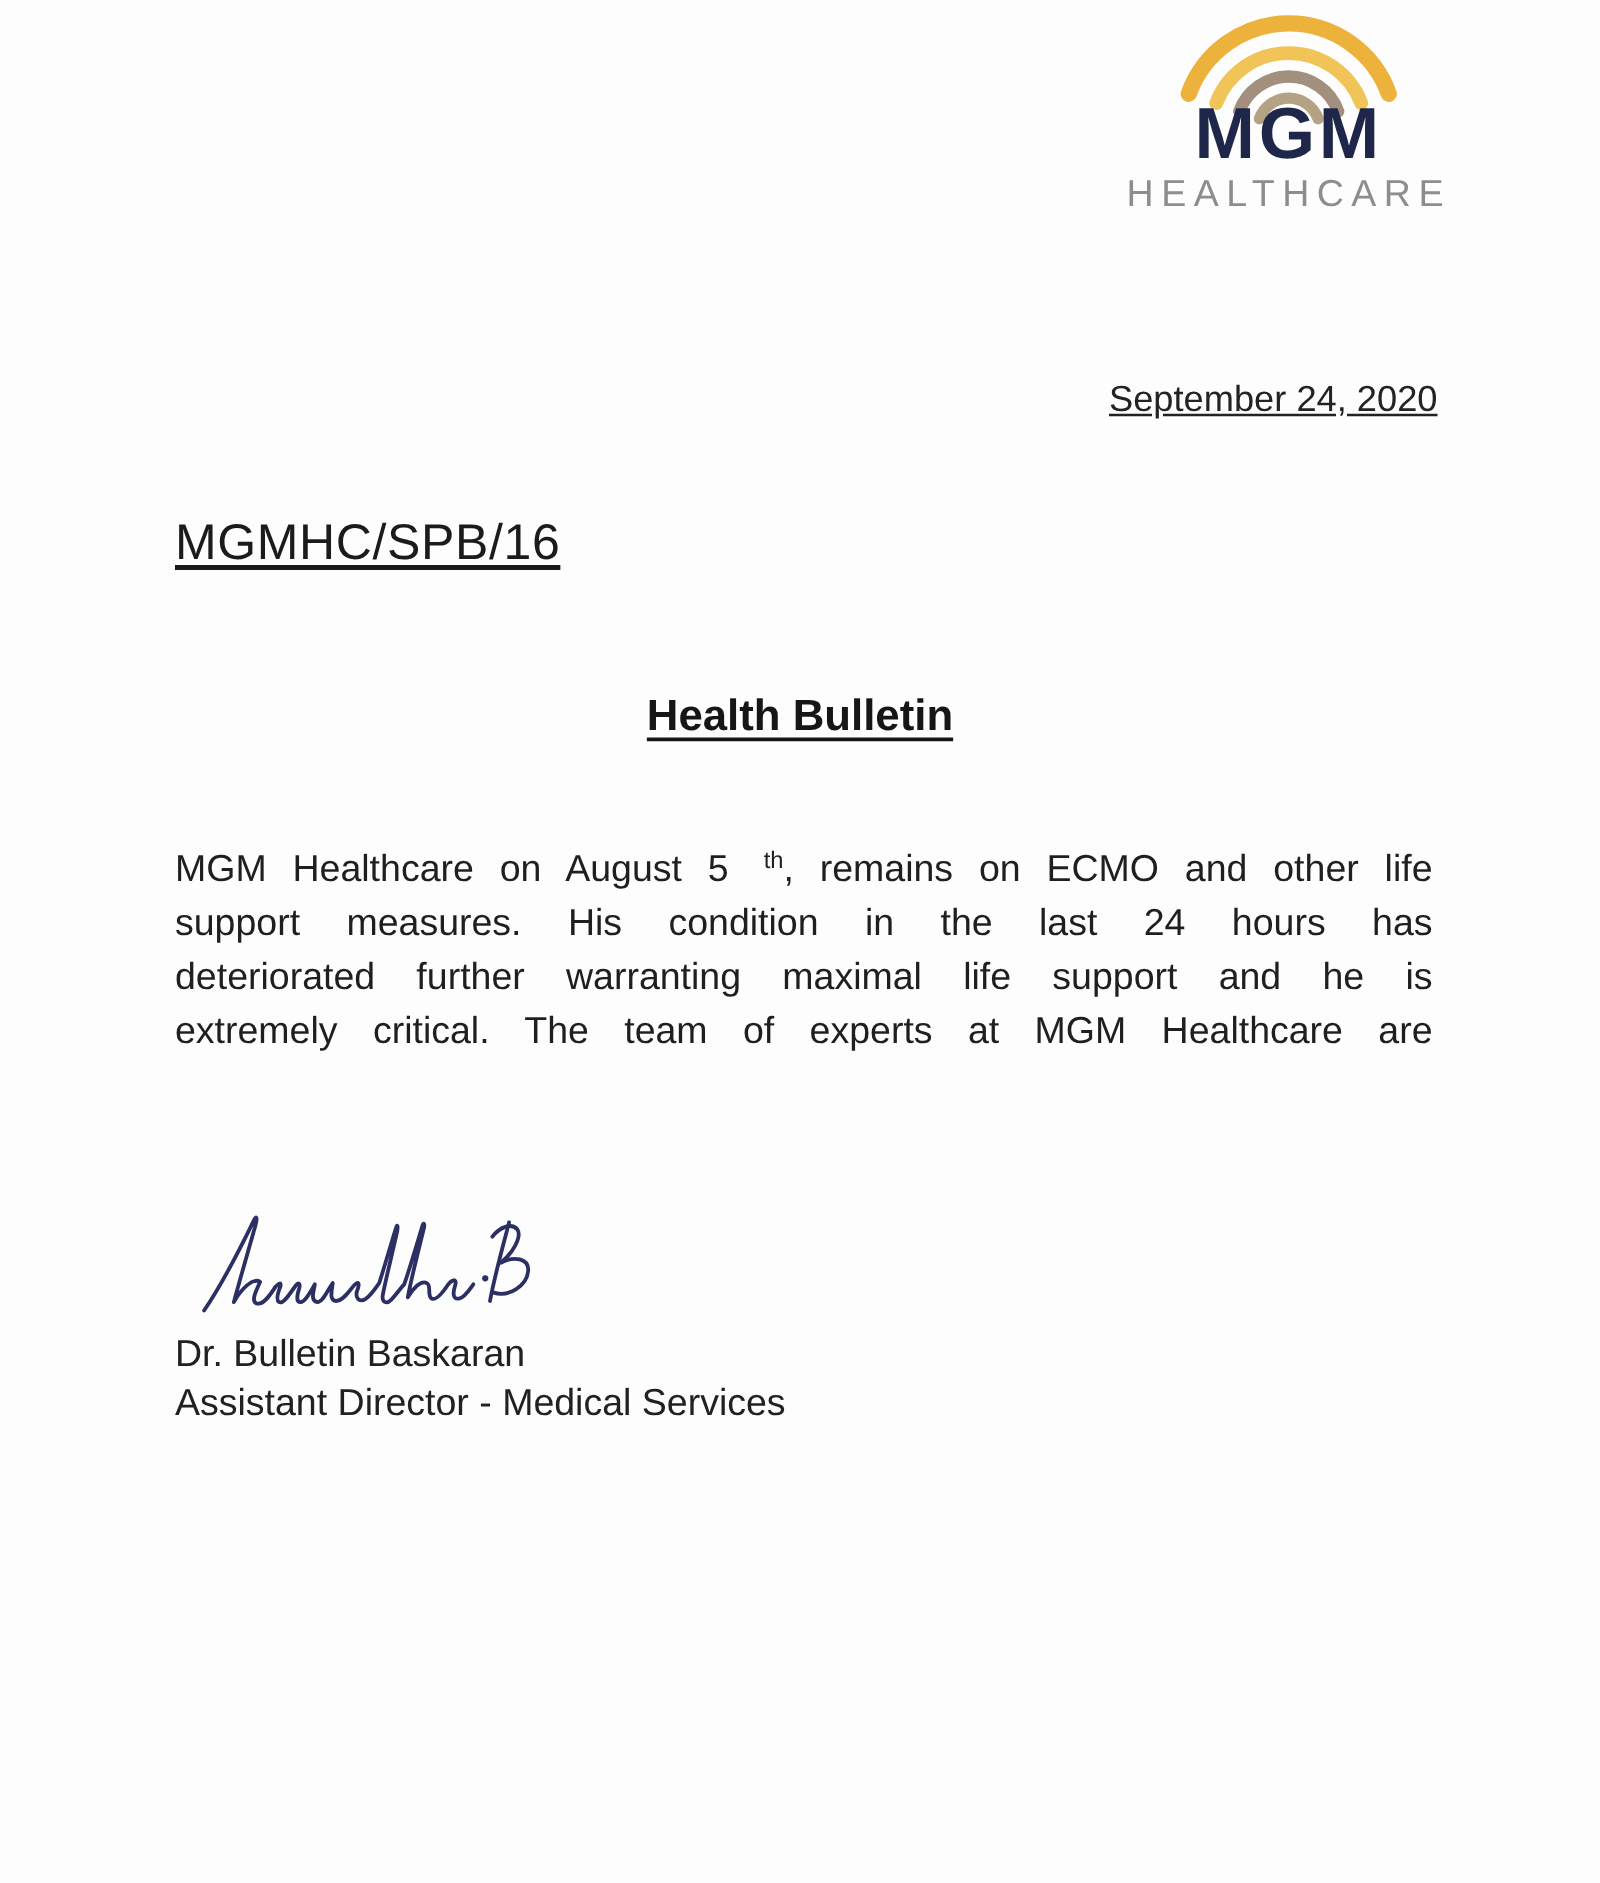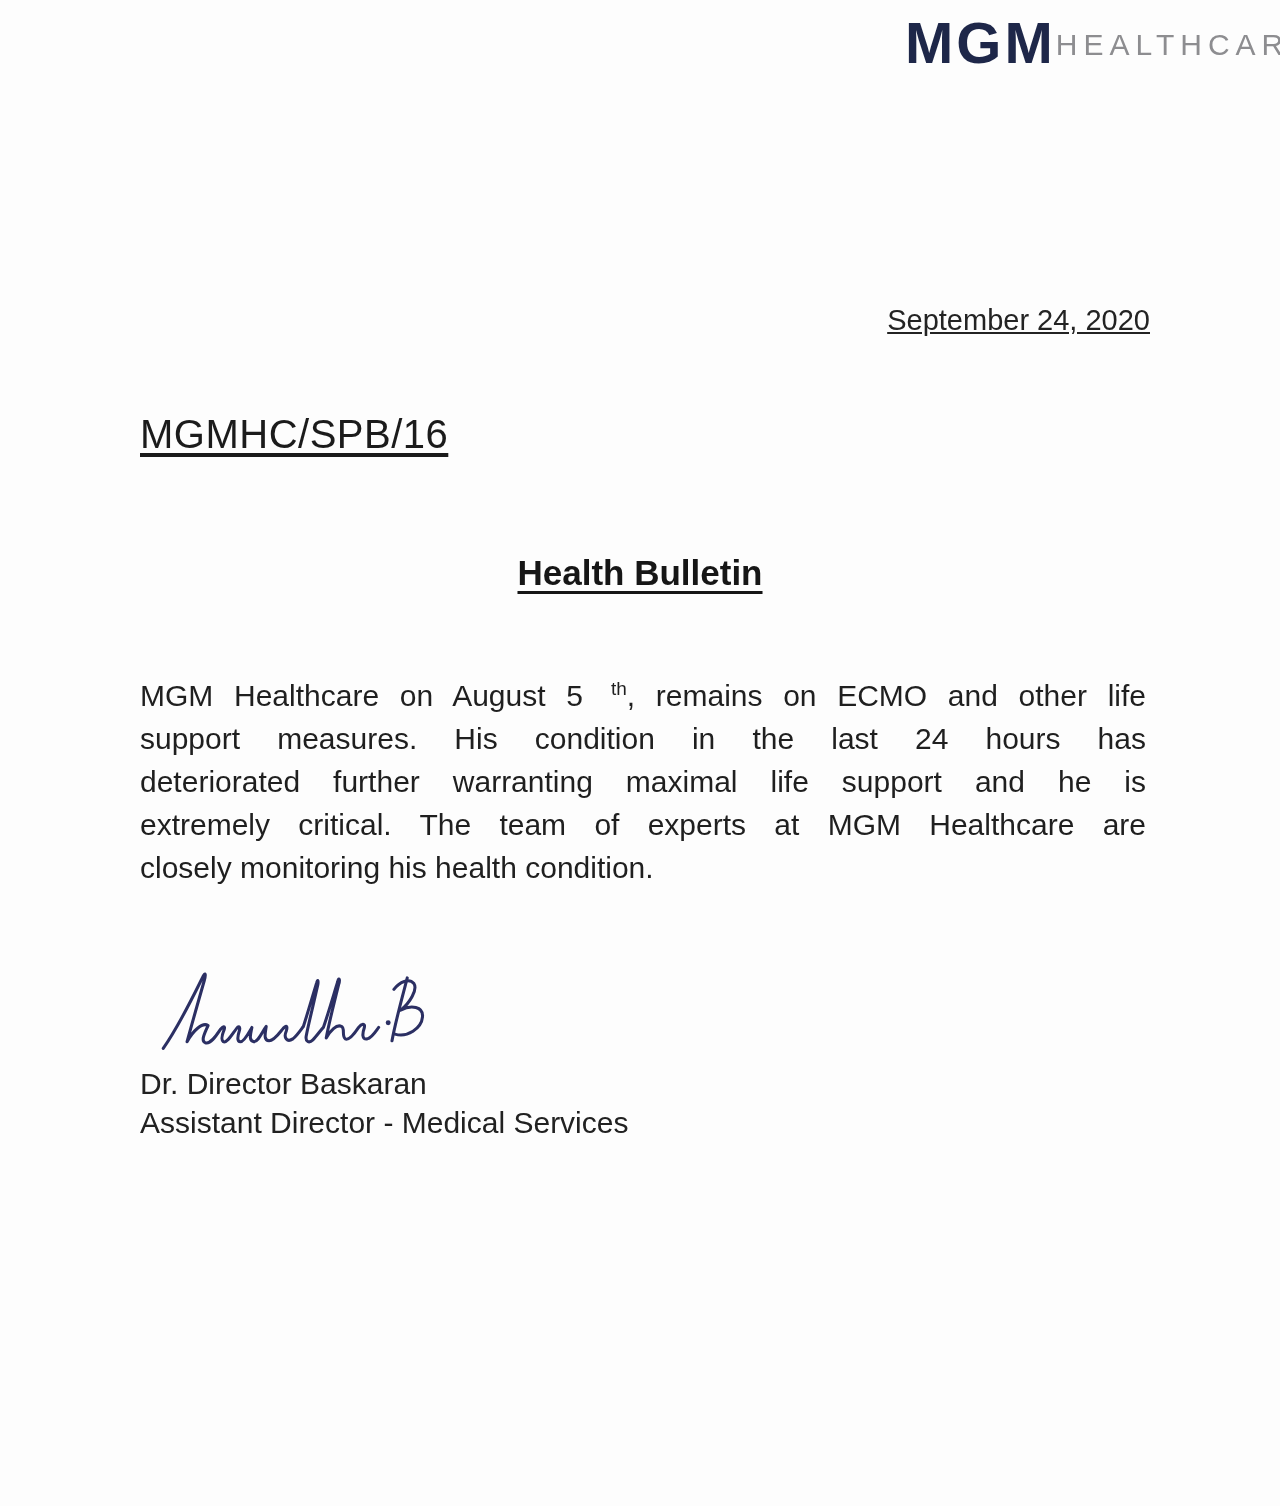--- a/index.html
+++ b/index.html
@@ -17,21 +17,21 @@
     overflow: hidden;
   }
 
   
   .logo {
     position: absolute;
     top: 8px;
     left: 905px;
     width: 252px;
     display: flex;
-    flex-direction: row;
+    flex-direction: column;
     align-items: center;
   }
   .logo-arcs {
     width: 202px;
     height: 96px;
     margin-bottom: -26px;
   }
   .logo-word {
     font-size: 58px;
     font-weight: 600;
@@ -158,21 +158,20 @@
 
   <div class="title">
     <span>Health Bulletin</span>
   </div>
 
   <div class="body-text">
     <div class="body-line"><span>MGM Healthcare on August 5</span><sup>th</sup><span>, remains on ECMO and other life</span></div>
     <div class="body-line">support measures. His condition in the last 24 hours has</div>
     <div class="body-line">deteriorated further warranting maximal life support and he is</div>
     <div class="body-line">extremely critical. The team of experts at MGM Healthcare are</div>
-    <div class="body-line last">closely monitoring his health condition.</div>
   </div>
 
   <svg class="signature" viewBox="0 0 320 100" aria-hidden="true">
     <g fill="none" stroke="#2b2f63" stroke-width="3.2" stroke-linecap="round" stroke-linejoin="round">
       <path d="M16,84 C34,58 52,20 58,8 C60,4 61,6 59,13 C53,34 45,62 41,77
                C47,66 57,56 63,60 C60,67 55,76 60,78 C66,80 72,70 76,64
                C79,61 81,60 80,64 C78,69 76,75 79,77 C83,79 89,68 93,63
                C95,60 97,61 96,65 C94,71 93,77 97,77 C101,77 106,67 109,62
                C108,68 105,76 111,77 C116,77 120,66 124,61 C123,68 121,76 127,76
                C132,76 137,69 141,64 C145,59 147,60 145,66 C142,73 146,78 152,74
@@ -181,17 +180,17 @@
                C188,51 195,27 199,14 C200,9 202,11 200,17 C195,37 189,62 187,73
                C191,66 198,58 203,61 C207,63 203,71 207,74 C211,76 217,68 221,62
                C224,58 228,57 227,62 C225,68 224,75 230,74 C235,73 239,66 242,62"></path>
       <circle cx="252" cy="57" r="2.6" fill="#2b2f63" stroke="none"></circle>
       <path d="M272,10 C268,26 260,54 256,76"></path>
       <path d="M258,22 C264,14 274,10 279,16 C283,22 275,36 265,44 C276,38 289,40 288,51 C287,63 272,73 259,69"></path>
     </g>
   </svg>
 
   <div class="signoff">
-    <div>Dr. Director Baskaran</div>
+    <div>Dr. Bulletin Baskaran</div>
     <div>Assistant Director - Medical Services</div>
   </div>
 
 </div>
 
 </body></html>

